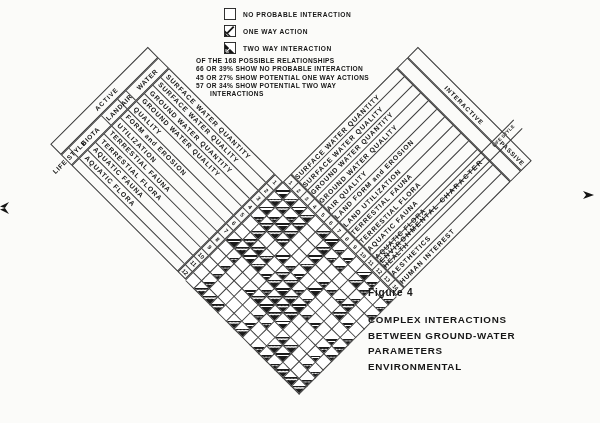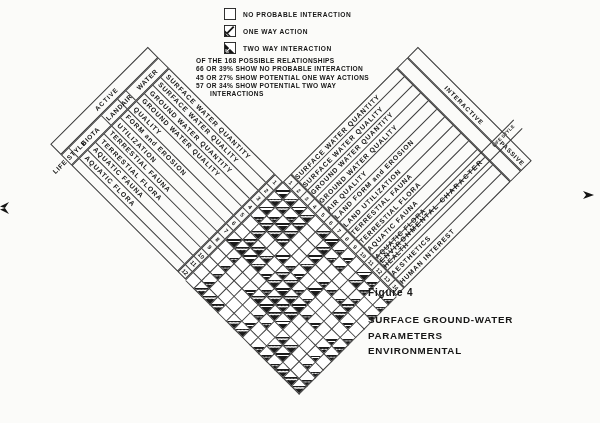--- a/index.html
+++ b/index.html
@@ -414,21 +414,22 @@
         <div class="c v1"></div>
         <div class="c v2"></div>
         <div class="c v2"></div>
         <div class="c v2"></div>
       </div>
   </div>
 
   <div id="caption">
     <div id="fig-title">Figure 4</div>
     <div id="cap-lines">
-      <div>SURFACE GROUND-WATER</div>
+      <div>COMPLEX INTERACTIONS</div>
+      <div>BETWEEN GROUND-WATER</div>
       <div>PARAMETERS</div>
       <div>ENVIRONMENTAL</div>
     </div>
   </div>
 
   <div id="mark-left"></div>
   <div id="mark-right"></div>
 </div>
 
 </body></html>

